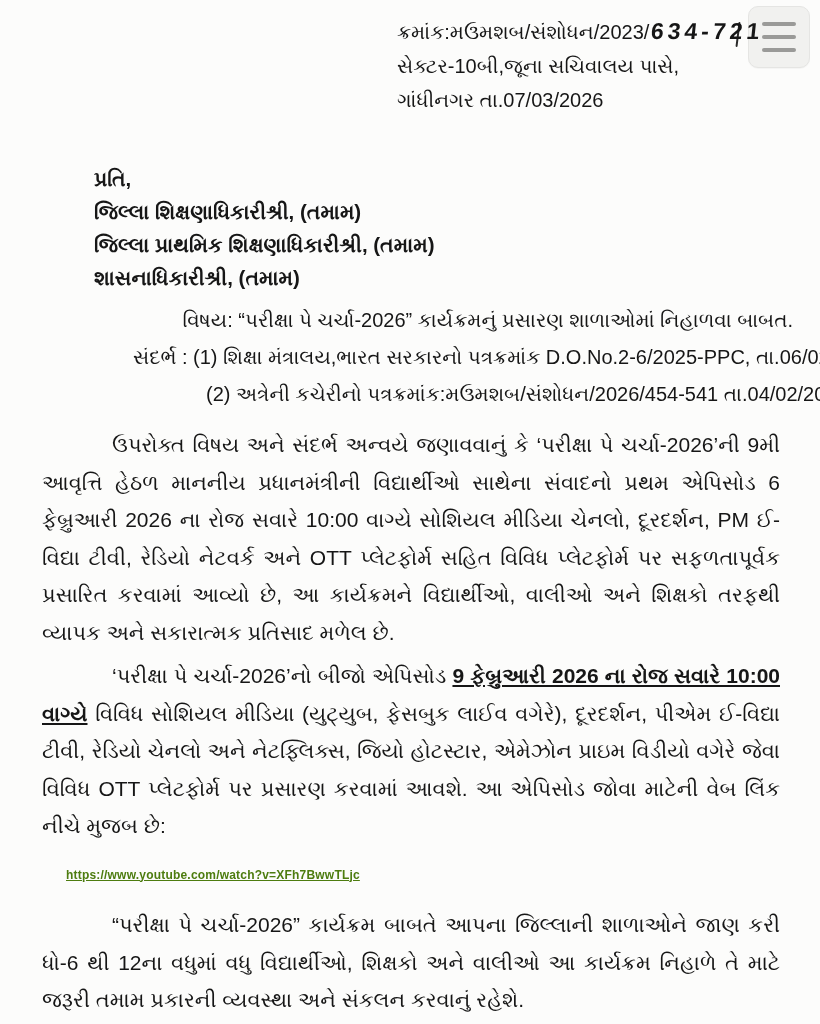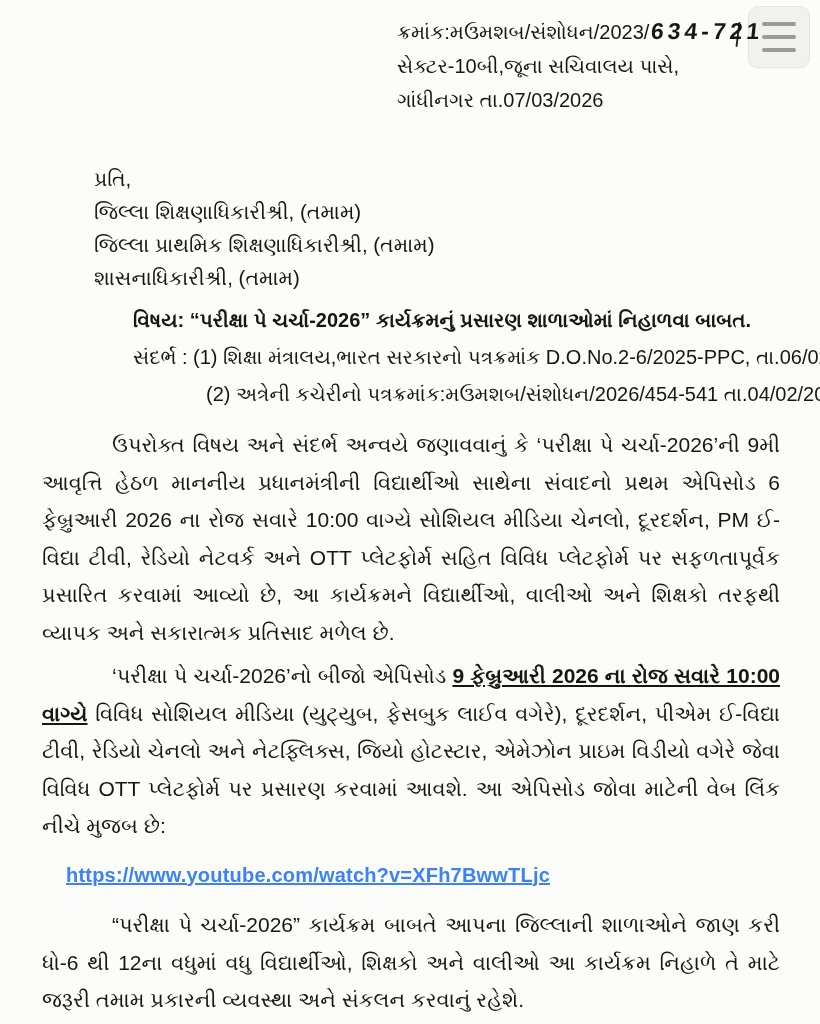--- a/index.html
+++ b/index.html
@@ -30,41 +30,41 @@
     display:inline-block;transform:skewX(-6deg);padding-left:2px;
   }
   
   .letterhead{
     position:absolute;left:397px;top:14px;width:345px;
     font-size:20px;line-height:34px;white-space:nowrap;
   }
   
   .recipients{
     position:absolute;left:94px;top:162px;
-    font-size:20.5px;line-height:33px;white-space:nowrap;
+    font-size:20.5px;line-height:33px;white-space:nowrap;font-weight:bold;
   }
   
   .subject-block{
     position:absolute;left:133px;top:302px;width:660px;
     font-size:20px;line-height:37px;
   }
-  .subject-line{font-weight:bold;white-space:nowrap;}
+  .subject-line{font-weight:normal;white-space:nowrap;text-align:right;}
   .ref-line{white-space:nowrap;}
   .ref-line2{white-space:nowrap;margin-left:73px;}
   
   .bodytext{
     position:absolute;left:36px;top:420px;width:750px;
     font-size:21px;line-height:37.5px;text-align:justify;
   }
   .para{margin:6px;text-indent:70px;}
   .hl{font-weight:bold;text-decoration:underline;}
   .yt-link{
     display:block;margin:12px 0 12px 30px;
-    font-weight:bold;color:#3b82f6;text-decoration:underline;
-    font-size:20px;letter-spacing:.2px;text-indent:0;text-align:left;
+    font-weight:bold;color:#4d7c0f;text-decoration:underline;
+    font-size:12px;letter-spacing:.2px;text-indent:0;text-align:left;
   }
 </style>
 </head>
 <body>
 
 <div class="doc">
 
   <button class="menu-btn" aria-label="menu">
     <span class="bar"></span>
     <span class="bar"></span>

